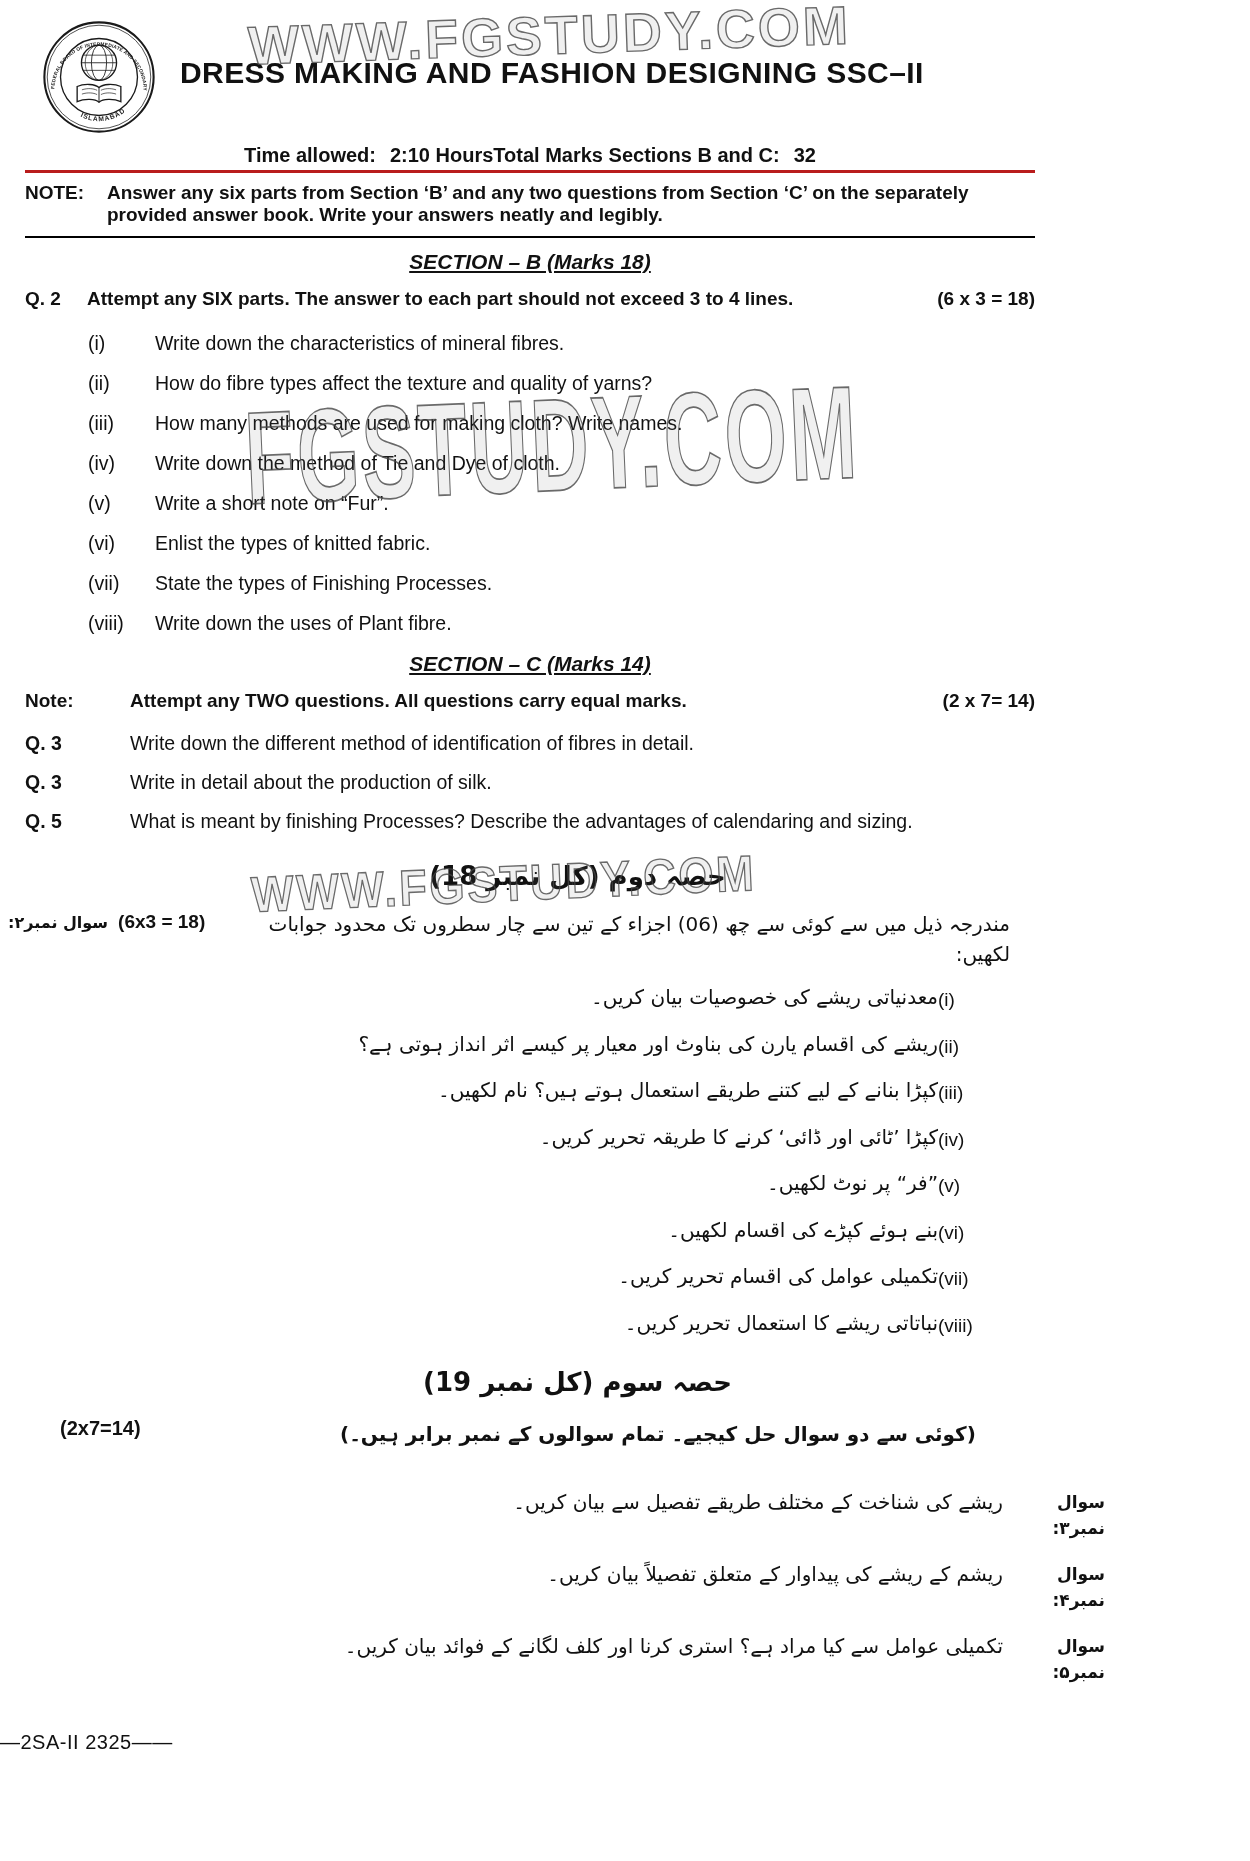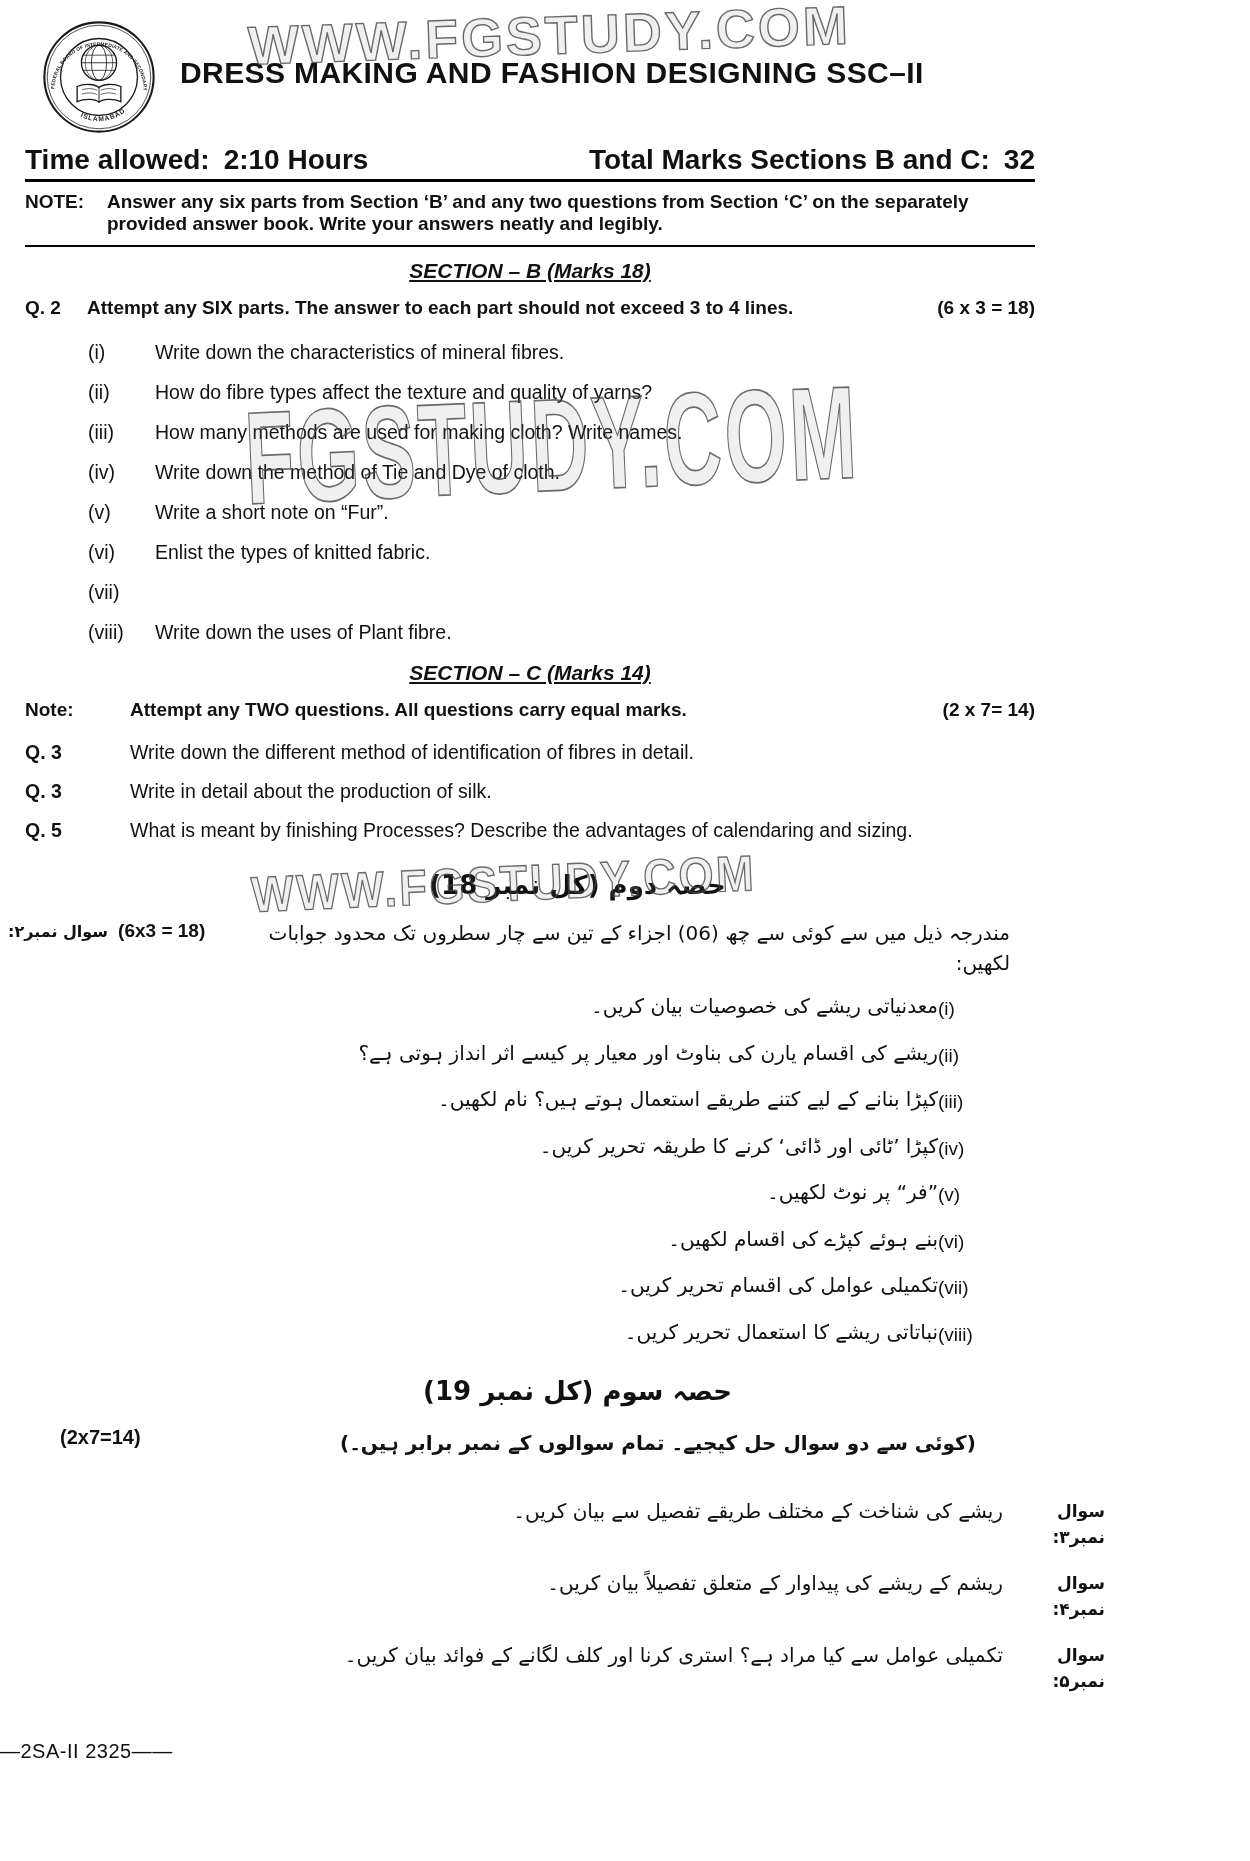--- a/index.html
+++ b/index.html
@@ -37,23 +37,23 @@
   .seal { position:absolute; left:42px; top:20px; width:114px; height:114px; }
   .title {
     position:absolute; left:180px; top:56px;
     font-size:30px; font-weight:bold; letter-spacing:0.4px;
     white-space:nowrap;
   }
 
   
   .meta {
     margin:2px 215px 0 25px;
-    display:flex; justify-content:space-between;
-    font-size:28px; font-weight:bold;
-    border-bottom:3px solid #000000; padding-bottom:3px;
+    display:flex; justify-content:center;
+    font-size:20px; font-weight:bold;
+    border-bottom:3px solid #b91c1c; padding-bottom:3px;
   }
   .meta span { white-space:nowrap; }
   .meta-val { margin-left:14px; }
   .note { margin:9px 215px 0 25px; display:flex; font-size:19px; font-weight:bold; line-height:22px; }
   .note-label { flex:none; width:82px; }
   .note-text { flex:1; }
   .rule { margin:10px 215px 0 25px; border-top:2px solid #000; }
 
   
   .sec-head {
@@ -193,20 +193,21 @@
         <span class="part-text">Write a short note on “Fur”.</span>
       </div>
     <div class="part-row">
         <span class="part-ind"></span>
         <span class="part-num">(vi)</span>
         <span class="part-text">Enlist the types of knitted fabric.</span>
       </div>
     <div class="part-row">
         <span class="part-ind"></span>
         <span class="part-num">(vii)</span>
+        <span class="part-text">State the types of Finishing Processes.</span>
       </div>
     <div class="part-row">
         <span class="part-ind"></span>
         <span class="part-num">(viii)</span>
         <span class="part-text">Write down the uses of Plant fibre.</span>
       </div>
   </div>
 
   <div class="sec-head">SECTION – C (Marks 14)</div>
 

